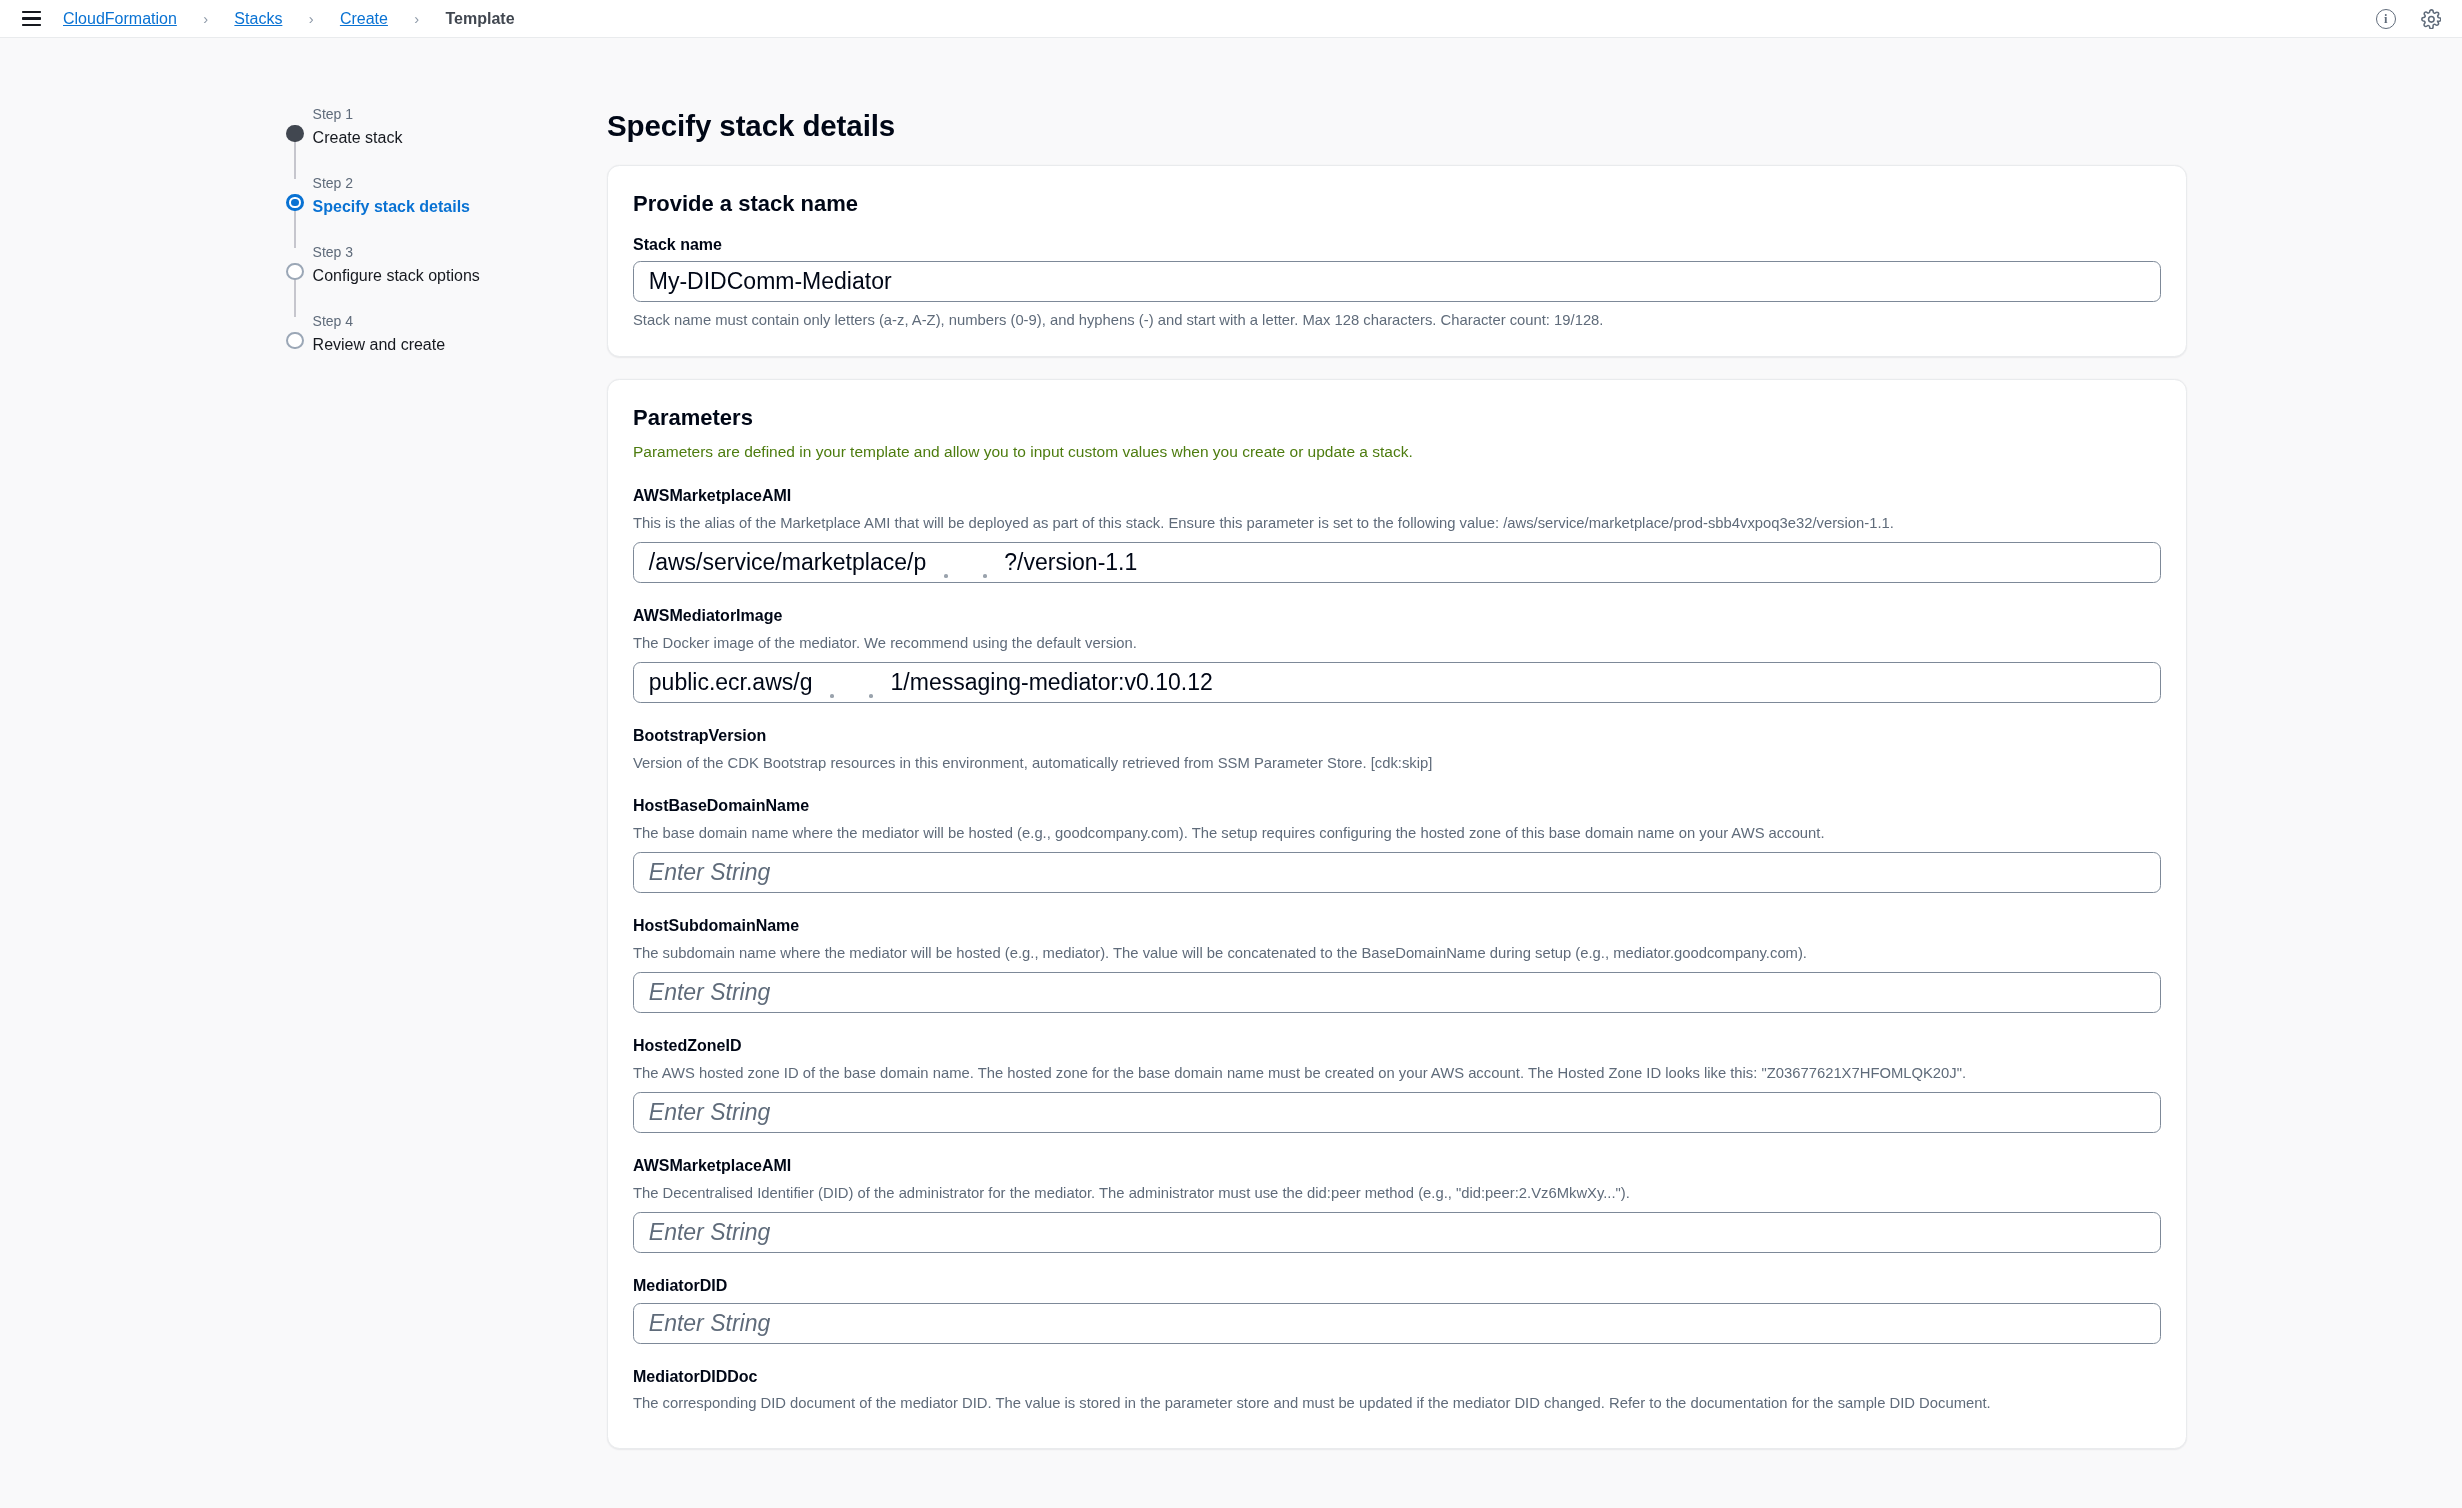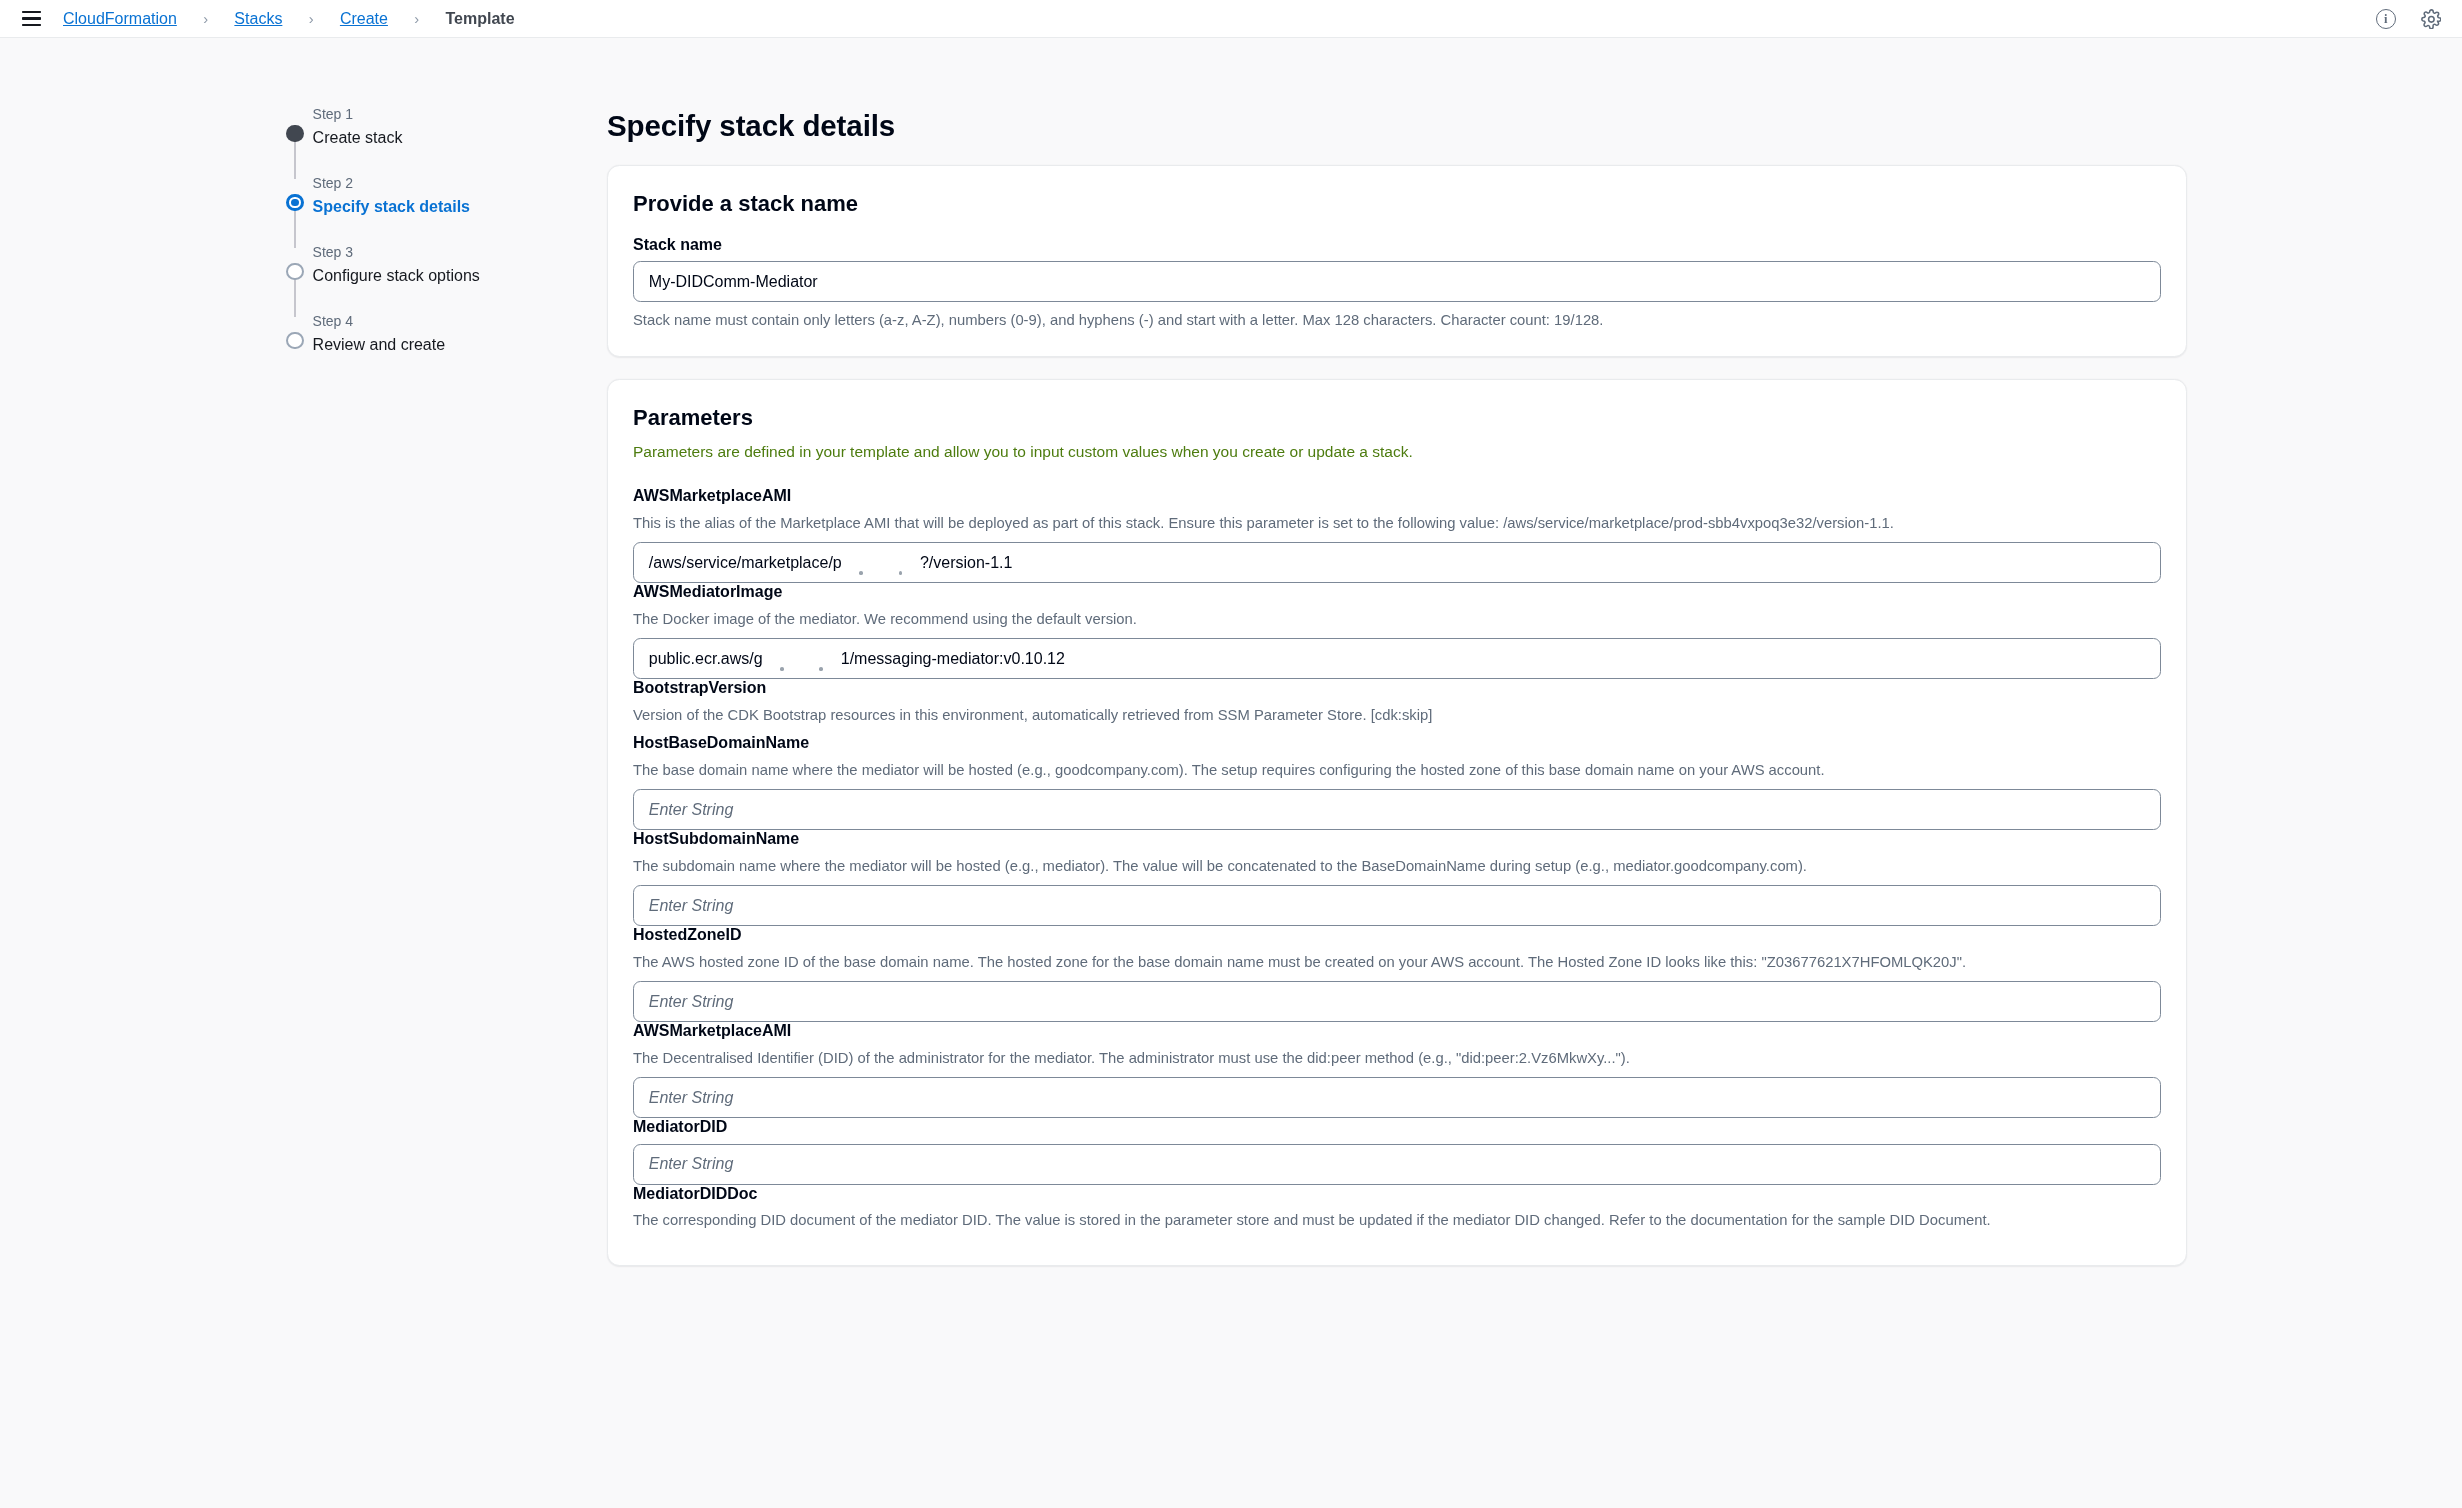--- a/index.html
+++ b/index.html
@@ -212,36 +212,36 @@
     margin-bottom: 8.9px;
     white-space: nowrap;
     overflow: hidden;
   }
   .input {
     width: 100%;
     height: 41px;
     border: 0.7px solid #7d8998;
     border-radius: 7.4px;
     background: #ffffff;
-    font-size: 16px;
+    font-size: 23px;
     color: #000716;
     font-family: "Liberation Sans", sans-serif;
     padding: 0 14.8px;
     outline: none;
     display: flex;
     align-items: center;
   }
   .input.placeholder { color: #5f6b7a; font-style: italic; }
   .hint {
     font-size: 14.8px;
     color: #5f6b7a;
     margin-top: 8px;
     line-height: 1.4;
   }
-  .param { }
+  .param { margin-bottom: 24px; }
   .param:last-child { margin-bottom: 3px; }
 
   
   .val-redacted { display: inline-flex; align-items: baseline; }
   .dot-smudge {
     display: inline-block;
     width: 3.7px; height: 3.7px;
     background: #9aa3ad;
     border-radius: 50%;
     margin: 0 17.7px;

